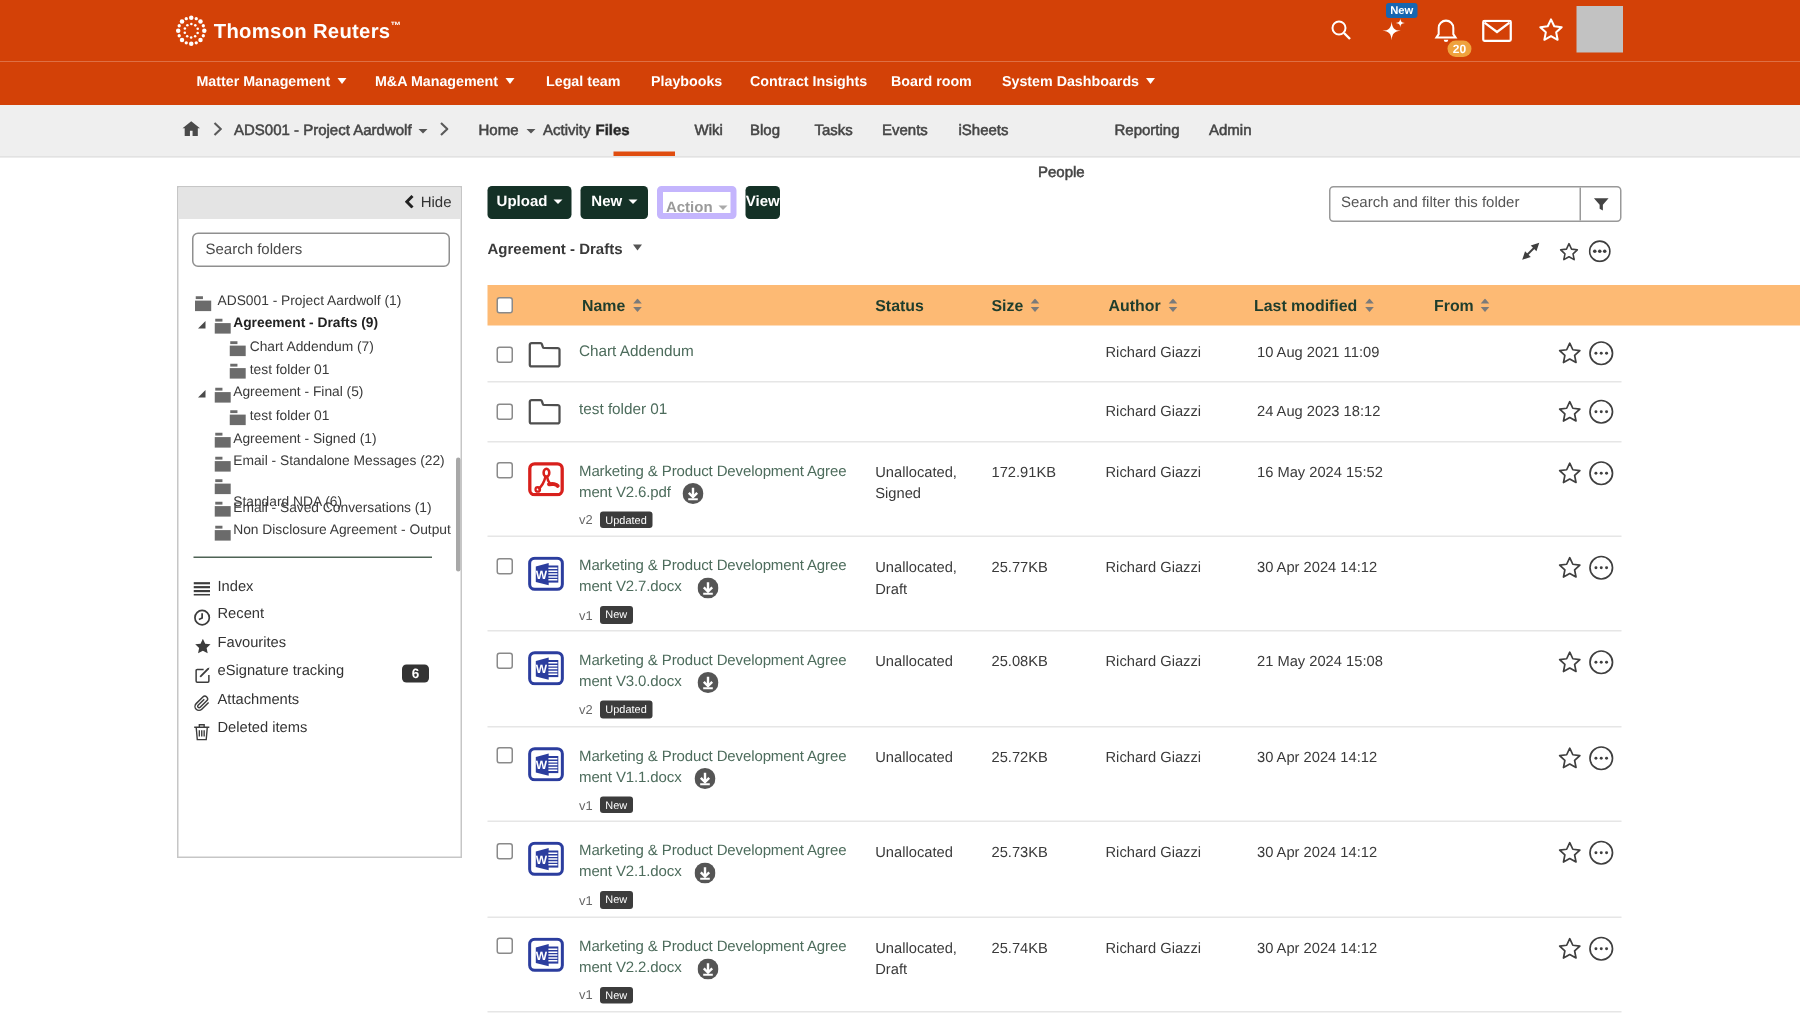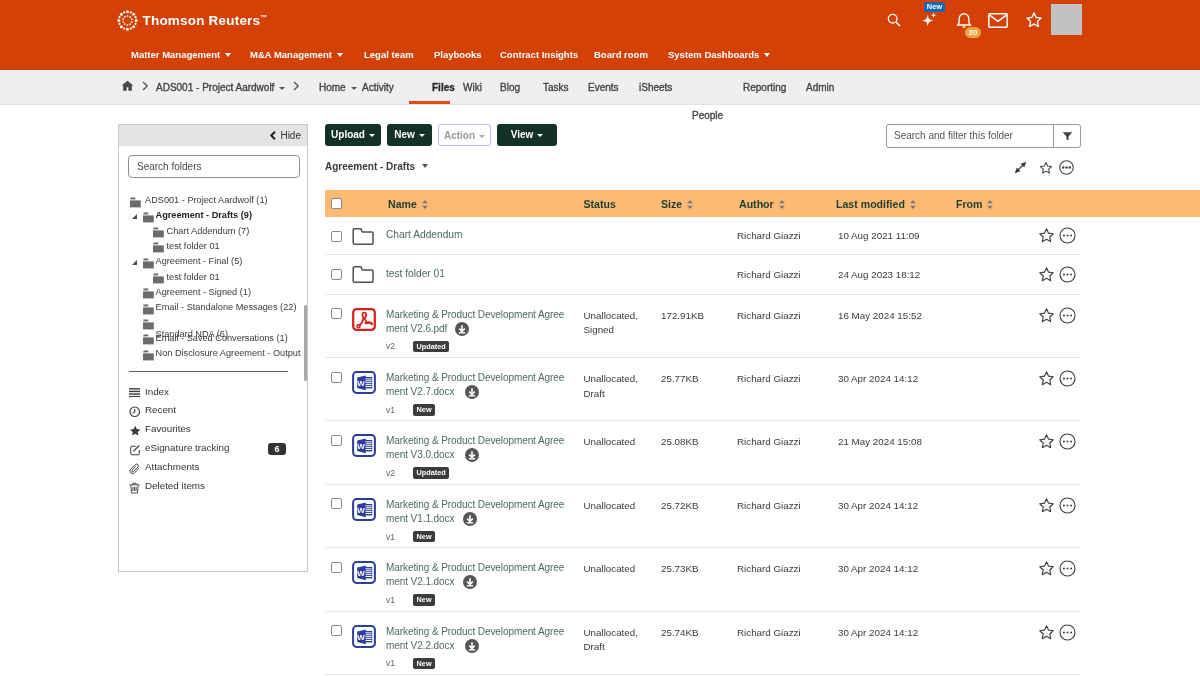--- a/index.html
+++ b/index.html
@@ -31,41 +31,41 @@
 #sdivider { position:absolute; left:10px; top:246px; width:159px; height:1px; background:#4e6355;}
 #esbadge { position:absolute; left:149px; top:318px; width:18px; height:12px; background:#333;
   border-radius:3px; color:#fff; font-size:9px; font-weight:bold; text-align:center; line-height:12px;}
 #sthumb { position:absolute; left:185px; top:180px; width:3px; height:76px; background:#a8a8a8; border-radius:2px;}
 
 #main { position:absolute; left:325px; top:124px; width:756px; height:552px; }
 .btn { position:absolute; top:0; height:22px; border-radius:3px; background:#143126; color:#fff;
   font-size:10px; font-weight:bold; text-align:center; line-height:21px;}
 .btn .bc { display:inline-block; margin-left:4px; vertical-align:1.5px;
   border-left:3px solid transparent; border-right:3px solid transparent; border-top:3.5px solid #fff;}
-#actionbtn { background:#fff; border:1px solid #c4b5fd; color:#9a9a9a; }
+#actionbtn { background:#fff; border:4px solid #c4b5fd; color:#9a9a9a; }
 #actionbtn .bc { border-top-color:#aaa; }
 #searchbox { position:absolute; left:561px; top:0; width:195px; height:24px; border:1px solid #999;
   border-radius:3px; background:#fff; }
 #searchbox .ph { position:absolute; left:7px; top:5px; font-size:10px; color:#555; }
 #searchbox .sep { position:absolute; right:26px; top:0; width:1px; height:22px; background:#999; }
 #ftitle { position:absolute; left:0; top:37px; font-size:10px; font-weight:bold; color:#3a3a3a; }
 #ftitle .bc { display:inline-block; margin-left:7px; vertical-align:2px;
   border-left:3.5px solid transparent; border-right:3.5px solid transparent; border-top:4px solid #555;}
 
 #thead { position:absolute; left:0; top:66px; width:888px; height:27px; background:#fdba74; }
 .th { position:absolute; top:8px; font-size:10.6px; font-weight:bold; color:#1f3d2c; white-space:nowrap;}
 .sort { display:inline-block; margin-left:4px; vertical-align:-1px; }
 .cb { position:absolute; width:11px; height:11px; border:1px solid #8a8a8a; border-radius:2px; background:#fff;}
 .row { position:absolute; left:0; width:756px; border-bottom:1px solid #e6e6e6; }
 .fname { position:absolute; left:61px; font-size:10.2px; color:#4d6c5c; white-space:nowrap;}
 .dname { position:absolute; left:61px; font-size:10px; letter-spacing:-0.08px; line-height:14px; color:#4d6c5c; white-space:nowrap;}
 .meta { position:absolute; font-size:9.8px; color:#3a3a3a; line-height:14.5px; white-space:nowrap;}
 .vline { position:absolute; left:61px; font-size:8.6px; color:#666; display:flex; align-items:center;}
-.vbadge { display:inline-block; margin-left:18px; background:#3c3c3c; color:#fff; font-size:7.3px;
-  font-weight:bold; border-radius:2px; padding:2px 3.5px; line-height:7.5px;}
+.vbadge { display:inline-block; margin-left:5px; background:#3c3c3c; color:#fff; font-size:7.3px;
+  font-weight:normal; border-radius:2px; padding:2px 3.5px; line-height:7.5px;}
 </style>
 </head>
 <body>
 <div id="topbar"></div>
 <div id="navbar"></div>
 <div id="crumb"></div>
 
 <div id="logo">
   <svg width="21" height="21" viewBox="0 0 21 21" id="kinesis">
       <circle cx="10.50" cy="1.80" r="1.5" fill="#fff"></circle>
@@ -136,21 +136,21 @@
   </svg>
 <svg class="abs" style="left:142px;top:81px;" width="6" height="10" viewBox="0 0 6 10">
     <path fill="none" stroke="#5a5a5a" stroke-width="1.4" d="M1 1 l4.2 4 L1 9"></path>
   </svg>
 <div class="crumbitem" style="left:156px;">ADS001 - Project Aardwolf<span class="crumbcaret"></span></div>
 <svg class="abs" style="left:293px;top:81px;" width="6" height="10" viewBox="0 0 6 10">
     <path fill="none" stroke="#5a5a5a" stroke-width="1.4" d="M1 1 l4.2 4 L1 9"></path>
   </svg>
 <div class="crumbitem" style="left:319px;">Home<span class="crumbcaret"></span></div>
 <div class="crumbitem" style="left:362px;">Activity</div>
-<div class="crumbitem" style="left:432px;font-weight:bold;color:#222;">Files</div>
+<div class="crumbitem" style="left:397px;font-weight:bold;color:#222;">Files</div>
 <div class="crumbitem" style="left:463px;">Wiki</div>
 <div class="crumbitem" style="left:500px;">Blog</div>
 <div class="crumbitem" style="left:543px;">Tasks</div>
 <div class="crumbitem" style="left:588px;">Events</div>
 <div class="crumbitem" style="left:639px;">iSheets</div>
 <div class="crumbitem" style="left:692px;margin-top:28px;">People</div>
 <div class="crumbitem" style="left:743px;">Reporting</div>
 <div class="crumbitem" style="left:806px;">Admin</div>
 <div id="filesu"></div>
 
@@ -253,21 +253,21 @@
       <div class="abs" style="left:26px;top:355.0px;font-size:9.8px;color:#333;white-space:nowrap;">Deleted items</div>
     </div>
   <div id="esbadge">6</div>
   <div id="sthumb"></div>
 </div>
 
 <div id="main">
   <div class="btn" style="left:0;width:56px;">Upload<span class="bc"></span></div>
   <div class="btn" style="left:62px;width:45px;">New<span class="bc"></span></div>
   <div class="btn" id="actionbtn" style="left:113px;width:53px;">Action<span class="bc"></span></div>
-  <div class="btn" style="left:172px;width:60px;">View<span class="bc"></span></div>
+  <div class="btn" style="left:172px;width:23px;">View<span class="bc"></span></div>
   <div id="searchbox">
     <span class="ph">Search and filter this folder</span>
     <span class="sep"></span>
     <svg class="abs" style="right:6px;top:5px;" width="13" height="13" viewBox="0 0 24 24">
         <path fill="#444" d="M3 4h18l-7 8v7l-4-2v-5z"></path>
       </svg>
   </div>
   <div id="ftitle">Agreement - Drafts<span class="bc"></span></div>
   <div>
       <svg class="abs" style="left:689px;top:37px;" width="13" height="13" viewBox="0 0 24 24">

